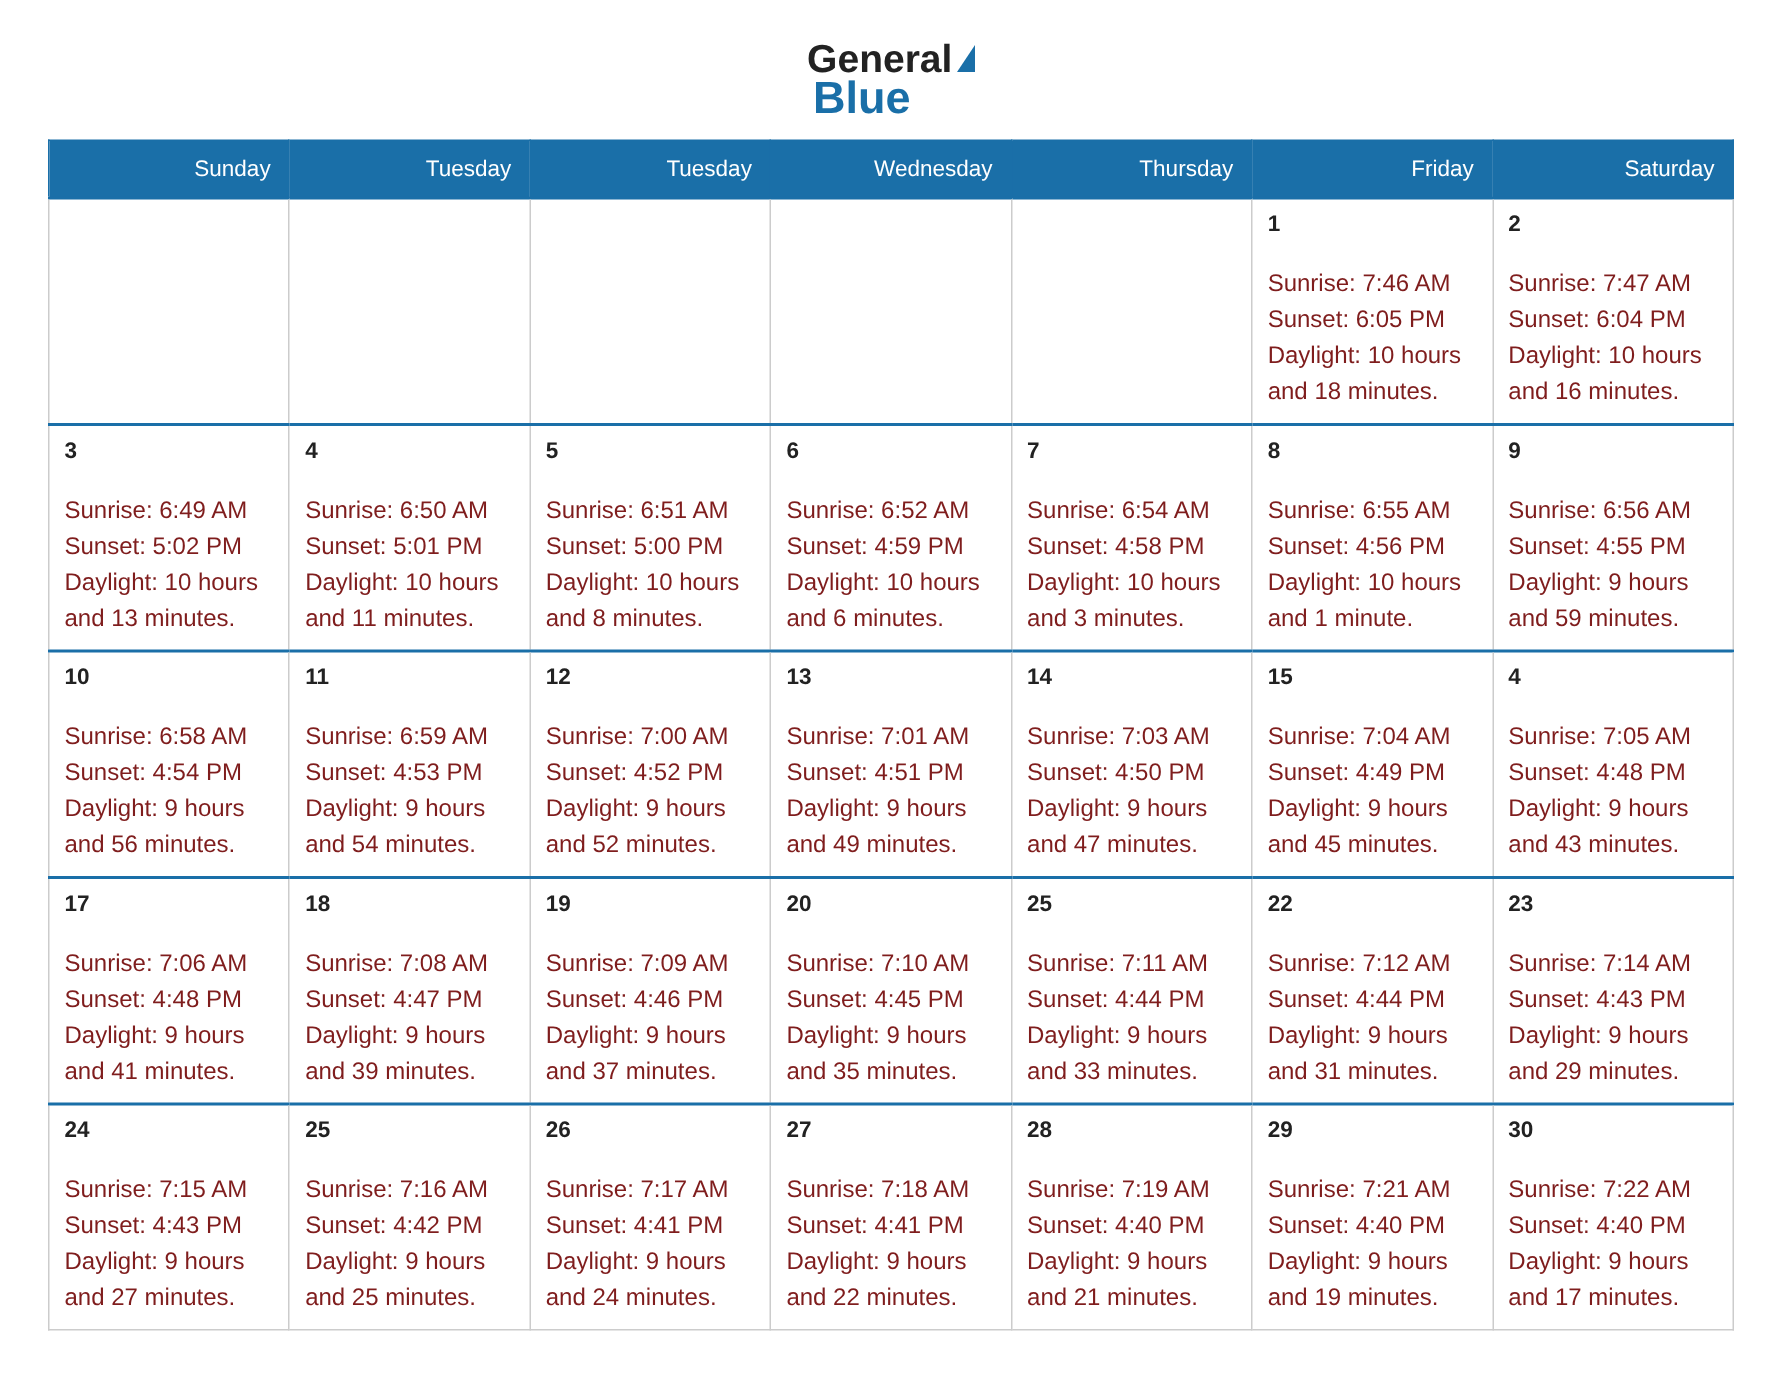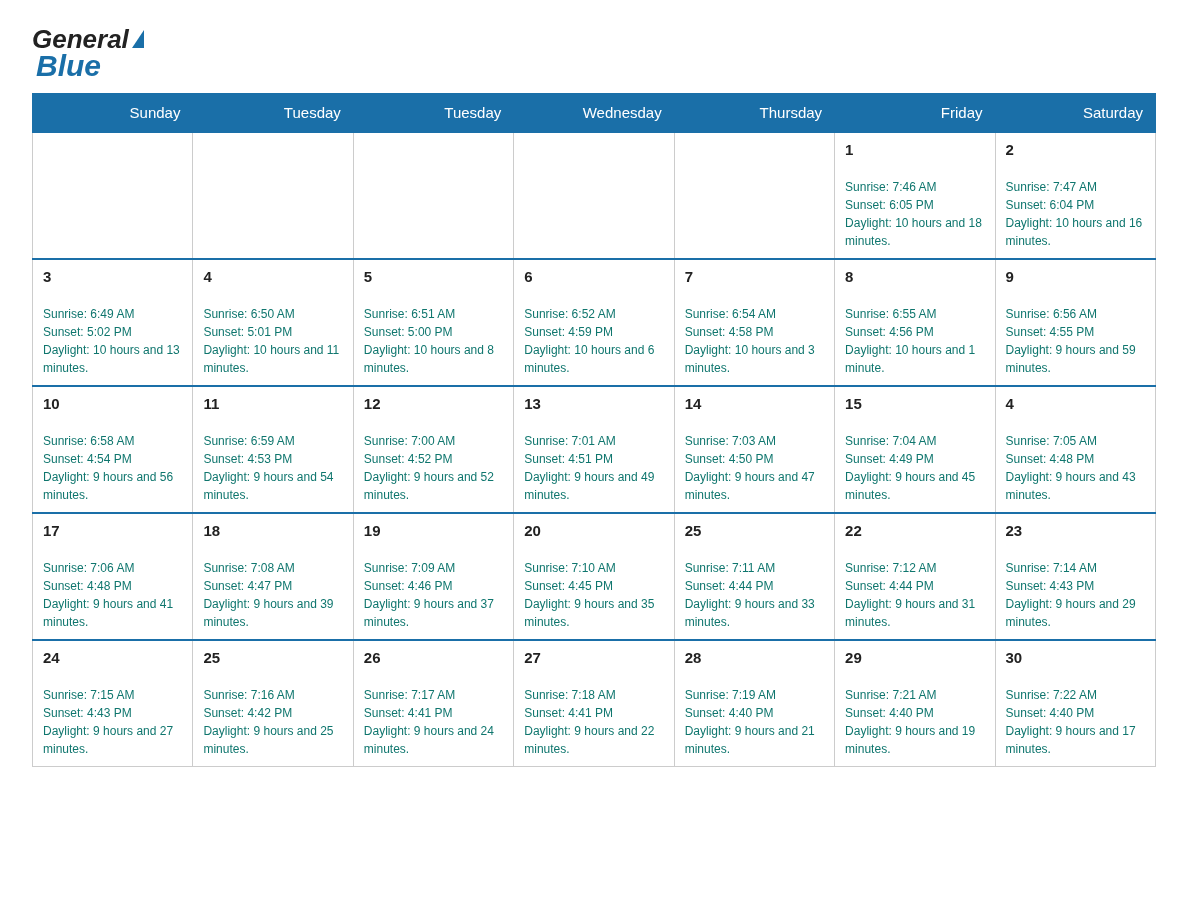--- a/index.html
+++ b/index.html
@@ -6,23 +6,22 @@
     body {
       font-family: Arial, sans-serif;
       background: #fff;
       padding: 24px 32px;
       width: 1188px;
       min-height: 918px;
     }
     .header-row {
       display: flex;
       align-items: flex-start;
-      justify-content: space-between;
+      justify-content: center;
       margin-bottom: 8px;
-      font-style: italic;
     }
     .logo-area {
       display: flex;
       flex-direction: column;
       align-items: flex-start;
     }
     .title-area {
       text-align: right;
     }
     .month-title {
@@ -67,22 +66,22 @@
       border-top: 2px solid #1a6fa8;
     }
     .day-number {
       font-size: 15px;
       font-weight: bold;
       color: #222;
       display: block;
       margin-bottom: 4px;
     }
     .day-info {
-      font-size: 12px;
-      color: #0f766e;
+      font-size: 16px;
+      color: #7f1d1d;
       line-height: 1.5;
       margin-top: 20px;
     }
     .empty-cell {
       background: #f9f9f9;
     }
   </style>
 </head>
 <body>
 

